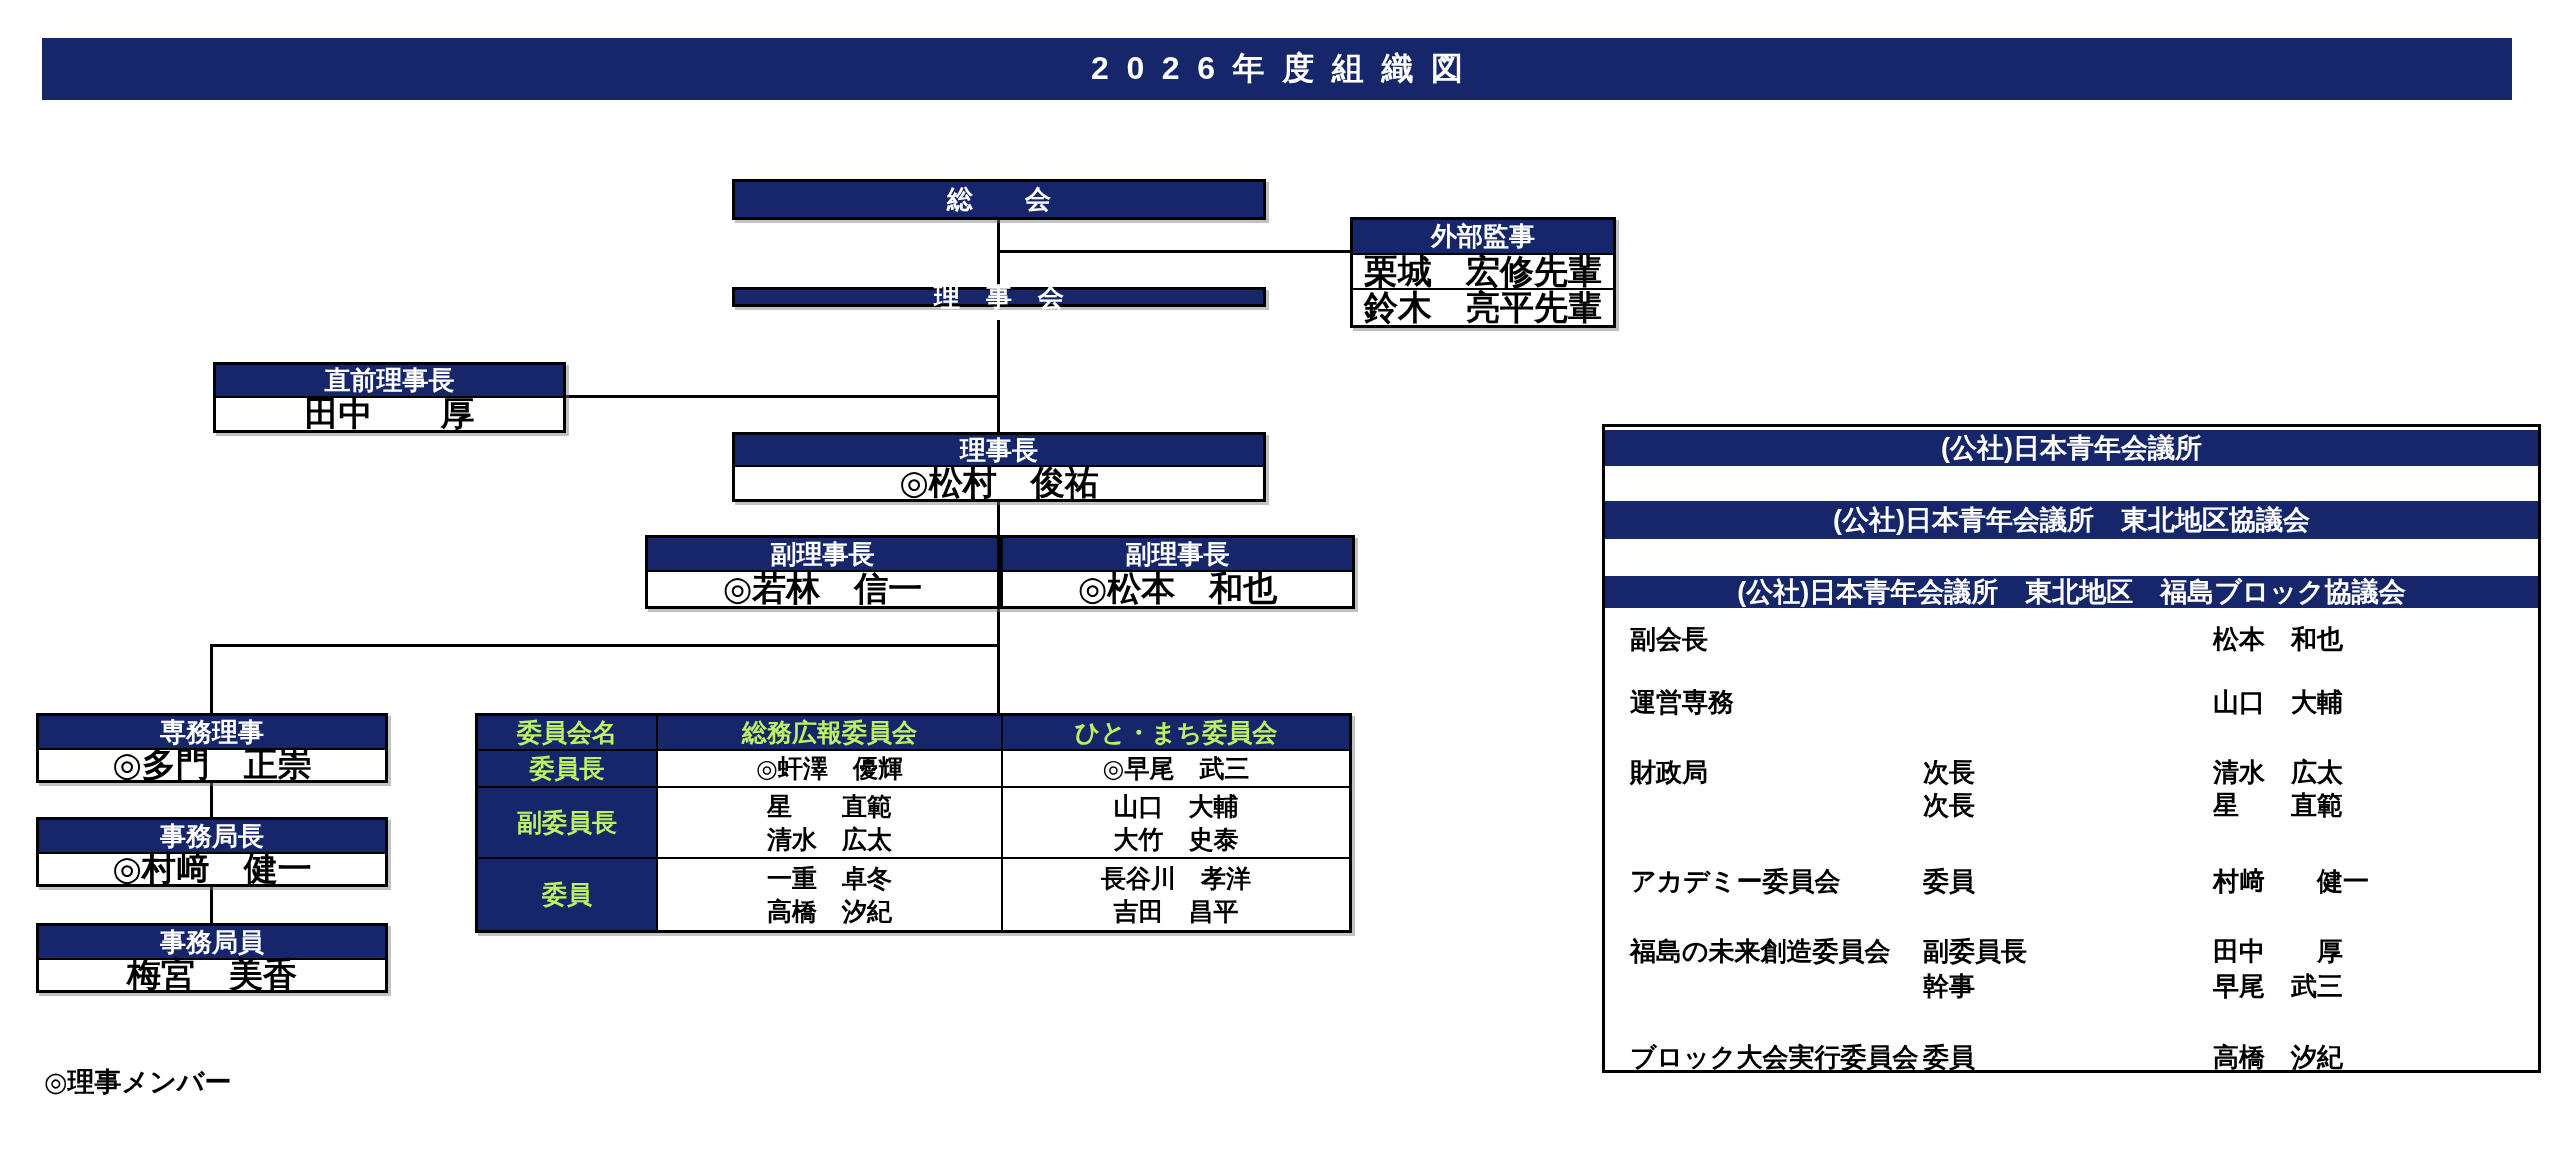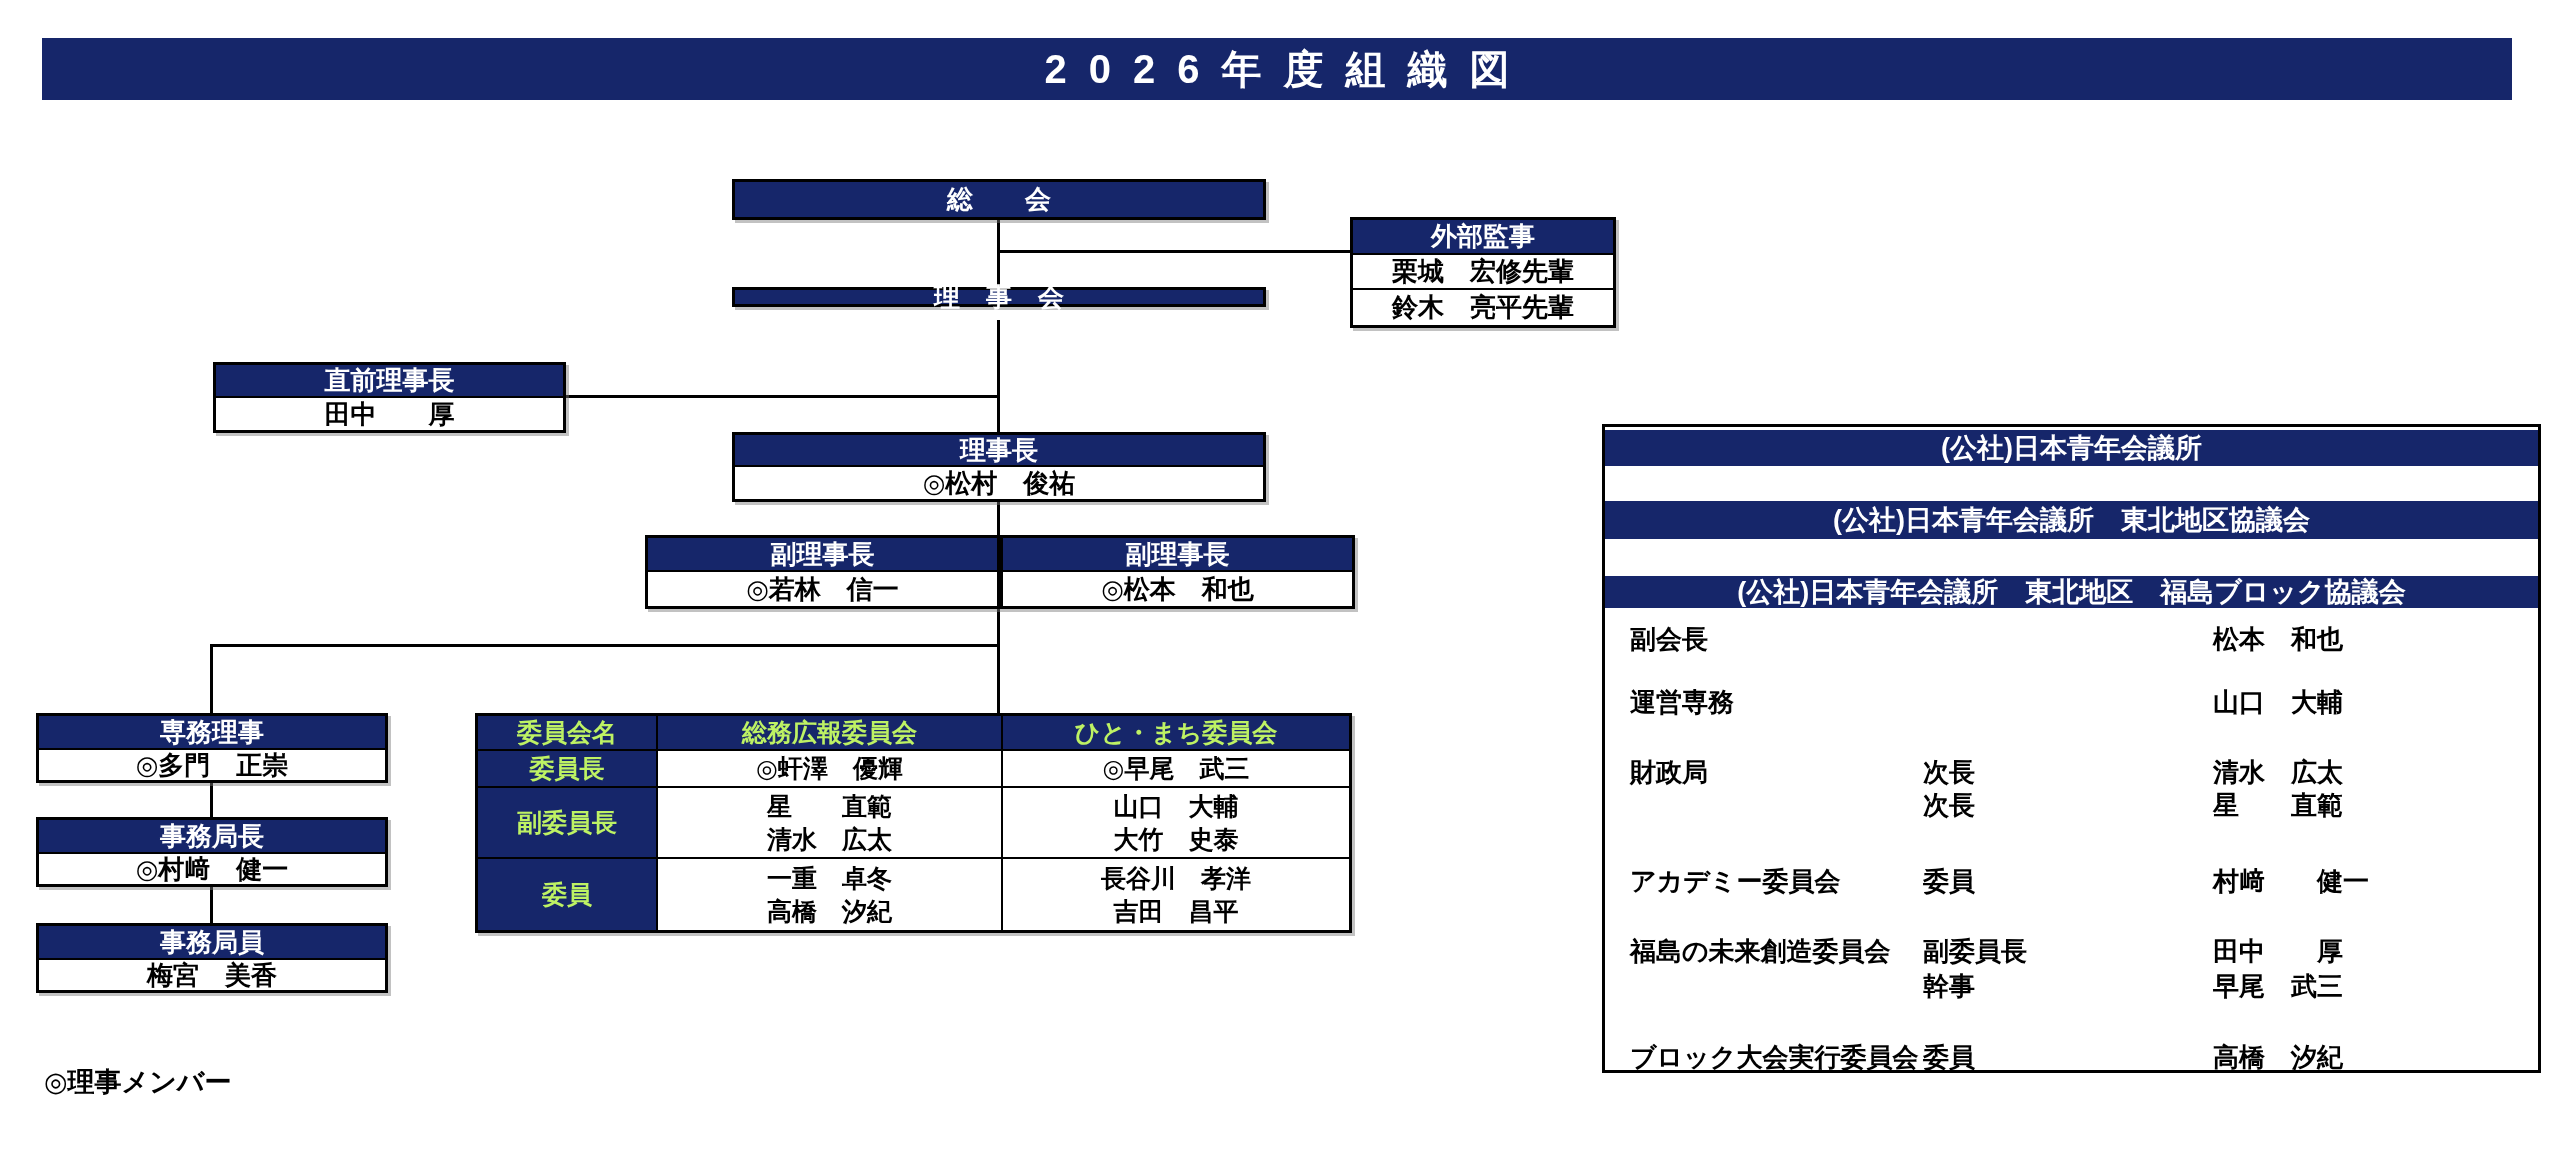--- a/index.html
+++ b/index.html
@@ -6,29 +6,29 @@
   * { margin:0; padding:0; box-sizing:border-box; }
   html,body { background:#fff; }
   body {
     font-family:"Liberation Sans","DejaVu Sans",sans-serif;
     font-weight:bold; color:#000;
   }
   .stage { position:relative; width:2560px; height:1157px; background:#fff; overflow:hidden; }
 
   .title-bar {
     position:absolute; left:42px; top:38px; width:2470px; height:62px;
-    background:var(--navy); color:#fff; font-size:40px; letter-spacing:0.55em;
+    background:var(--navy); color:#fff; font-size:32px; letter-spacing:0.55em;
     display:flex; align-items:center; justify-content:center; text-indent:0.55em;
   }
 
   
   .obox { position:absolute; border:3px solid var(--line); background:#fff;
           box-shadow:3px 3px 0 rgba(120,120,120,.45); }
   .obox .hd { background:var(--navy); color:#fff; display:flex; align-items:center; justify-content:center; font-size:26px; }
-  .obox .bd { background:#fff; color:#000; display:flex; align-items:center; justify-content:center; font-size:26px; border-top:2px solid var(--line); }
+  .obox .bd { background:#fff; color:#000; display:flex; align-items:center; justify-content:center; font-size:34px; border-top:2px solid var(--line); }
 
   
   .ln { position:absolute; background:var(--line); }
 
   
   .ctable { position:absolute; left:475px; top:713px; width:877px; height:220px;
             border:3px solid var(--line); display:grid;
             grid-template-columns:180px 345px 346px;
             grid-template-rows:35px 37px 71px 71px; background:#fff;
             box-shadow:3px 3px 0 rgba(120,120,120,.45); }

